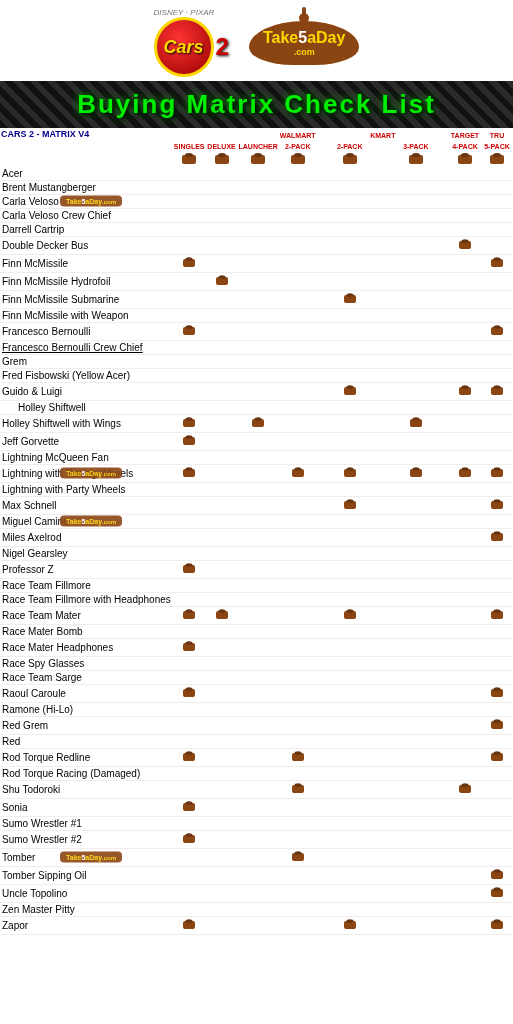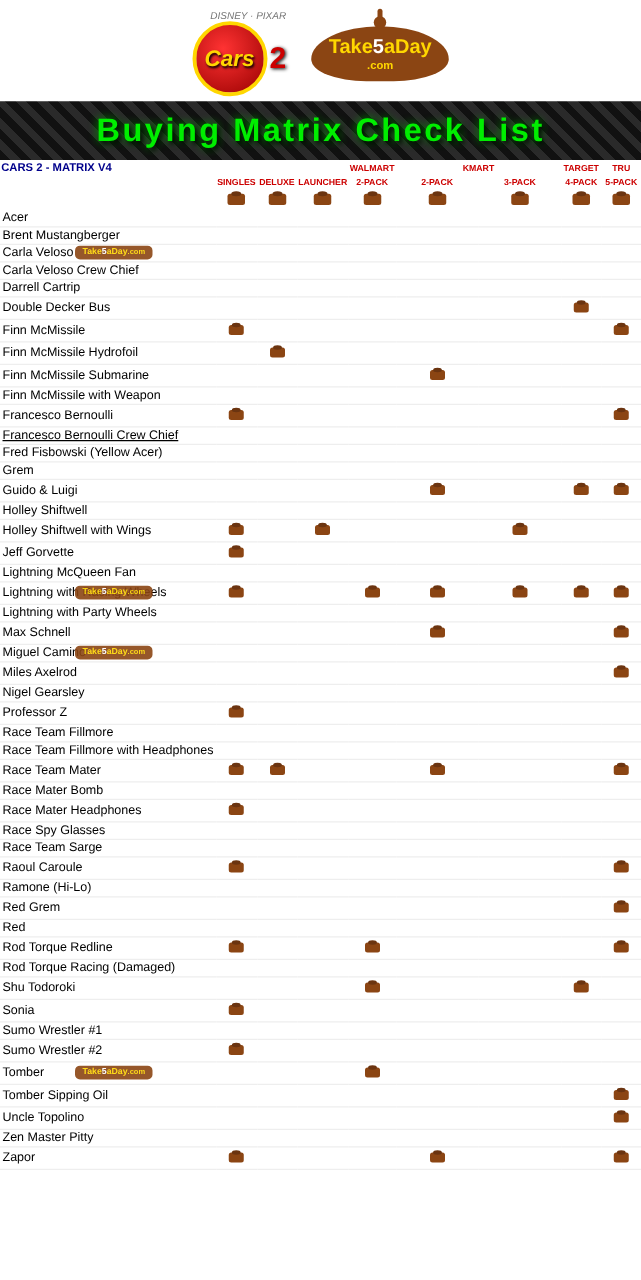--- a/index.html
+++ b/index.html
@@ -14,21 +14,21 @@
     .header-logos {
       display: flex;
       justify-content: center;
       align-items: center;
       gap: 20px;
       margin-bottom: 4px;
     }
     .cars2-logo {
       display: flex;
       flex-direction: column;
-      align-items: flex-end;
+      align-items: flex-start;
     }
     .main-table {
       width: 100%;
       border-collapse: collapse;
     }
     .col-headers-row td {
       font-size: 8px;
       font-weight: bold;
       text-align: center;
       vertical-align: bottom;
@@ -339,42 +339,42 @@
         <td class="check-col" style="text-align: center; padding: 1px 2px;"></td>
         <td class="check-col" style="text-align: center; padding: 1px 2px;"></td>
         <td class="check-col" style="text-align: center; padding: 1px 2px;"></td>
         <td class="check-col" style="text-align: center; padding: 1px 2px;"></td>
         <td class="check-col" style="text-align: center; padding: 1px 2px;"></td>
         <td class="check-col" style="text-align: center; padding: 1px 2px;"></td>
         <td class="check-col" style="text-align: center; padding: 1px 2px;"></td>
         <td class="check-col" style="text-align: center; padding: 1px 2px;"></td>
       </tr>
       <tr class="data-row">
+        <td class="name-col" style="font-size: 10px; color: rgb(0, 0, 0); padding: 1px 2px;">Grem</td>
+        <td class="check-col" style="text-align: center; padding: 1px 2px;"></td>
+        <td class="check-col" style="text-align: center; padding: 1px 2px;"></td>
+        <td class="check-col" style="text-align: center; padding: 1px 2px;"></td>
+        <td class="check-col" style="text-align: center; padding: 1px 2px;"></td>
+        <td class="check-col" style="text-align: center; padding: 1px 2px;"></td>
+        <td class="check-col" style="text-align: center; padding: 1px 2px;"></td>
+        <td class="check-col" style="text-align: center; padding: 1px 2px;"></td>
+        <td class="check-col" style="text-align: center; padding: 1px 2px;"></td>
+      </tr>
+      <tr class="data-row">
         <td class="name-col" style="font-size: 10px; color: rgb(0, 0, 0); padding: 1px 2px;">Fred Fisbowski (Yellow Acer)</td>
         <td class="check-col" style="text-align: center; padding: 1px 2px;"></td>
         <td class="check-col" style="text-align: center; padding: 1px 2px;"></td>
         <td class="check-col" style="text-align: center; padding: 1px 2px;"></td>
         <td class="check-col" style="text-align: center; padding: 1px 2px;"></td>
         <td class="check-col" style="text-align: center; padding: 1px 2px;"></td>
         <td class="check-col" style="text-align: center; padding: 1px 2px;"></td>
         <td class="check-col" style="text-align: center; padding: 1px 2px;"></td>
         <td class="check-col" style="text-align: center; padding: 1px 2px;"></td>
       </tr>
       <tr class="data-row">
-        <td class="name-col" style="font-size: 10px; color: rgb(0, 0, 0); padding: 1px 2px;">Grem</td>
-        <td class="check-col" style="text-align: center; padding: 1px 2px;"></td>
-        <td class="check-col" style="text-align: center; padding: 1px 2px;"></td>
-        <td class="check-col" style="text-align: center; padding: 1px 2px;"></td>
-        <td class="check-col" style="text-align: center; padding: 1px 2px;"></td>
-        <td class="check-col" style="text-align: center; padding: 1px 2px;"></td>
-        <td class="check-col" style="text-align: center; padding: 1px 2px;"></td>
-        <td class="check-col" style="text-align: center; padding: 1px 2px;"></td>
-        <td class="check-col" style="text-align: center; padding: 1px 2px;"></td>
-      </tr>
-      <tr class="data-row">
         <td class="name-col" style="font-size: 10px; color: rgb(0, 0, 0); padding: 1px 2px;">Guido &amp; Luigi</td>
         <td class="check-col" style="text-align: center; padding: 1px 2px;"></td>
         <td class="check-col" style="text-align: center; padding: 1px 2px;"></td>
         <td class="check-col" style="text-align: center; padding: 1px 2px;"></td>
         <td class="check-col" style="text-align: center; padding: 1px 2px;"></td>
         <td class="check-col" style="text-align: center; padding: 1px 2px;"><svg width="14" height="12" viewBox="0 0 14 12">
     <rect x="1" y="3" width="12" height="8" rx="2" fill="#8B4513"></rect>
     <ellipse cx="7" cy="3" rx="3.5" ry="1.8" fill="#6B3410"></ellipse>
     <circle cx="7" cy="1.4" rx="1.4" fill="#5a2d0c"></circle>
   </svg></td>
@@ -384,21 +384,21 @@
     <ellipse cx="7" cy="3" rx="3.5" ry="1.8" fill="#6B3410"></ellipse>
     <circle cx="7" cy="1.4" rx="1.4" fill="#5a2d0c"></circle>
   </svg></td>
         <td class="check-col" style="text-align: center; padding: 1px 2px;"><svg width="14" height="12" viewBox="0 0 14 12">
     <rect x="1" y="3" width="12" height="8" rx="2" fill="#8B4513"></rect>
     <ellipse cx="7" cy="3" rx="3.5" ry="1.8" fill="#6B3410"></ellipse>
     <circle cx="7" cy="1.4" rx="1.4" fill="#5a2d0c"></circle>
   </svg></td>
       </tr>
       <tr class="data-row">
-        <td class="name-col" style="font-size: 10px; color: rgb(0, 0, 0); padding: 1px 2px;">Holley Shiftwell</td>
+        <td class="name-col" style="font-size: 10px; color: rgb(0, 0, 0); padding: 1px 18px;">Holley Shiftwell</td>
         <td class="check-col" style="text-align: center; padding: 1px 2px;"></td>
         <td class="check-col" style="text-align: center; padding: 1px 2px;"></td>
         <td class="check-col" style="text-align: center; padding: 1px 2px;"></td>
         <td class="check-col" style="text-align: center; padding: 1px 2px;"></td>
         <td class="check-col" style="text-align: center; padding: 1px 2px;"></td>
         <td class="check-col" style="text-align: center; padding: 1px 2px;"></td>
         <td class="check-col" style="text-align: center; padding: 1px 2px;"></td>
         <td class="check-col" style="text-align: center; padding: 1px 2px;"></td>
       </tr>
       <tr class="data-row">

